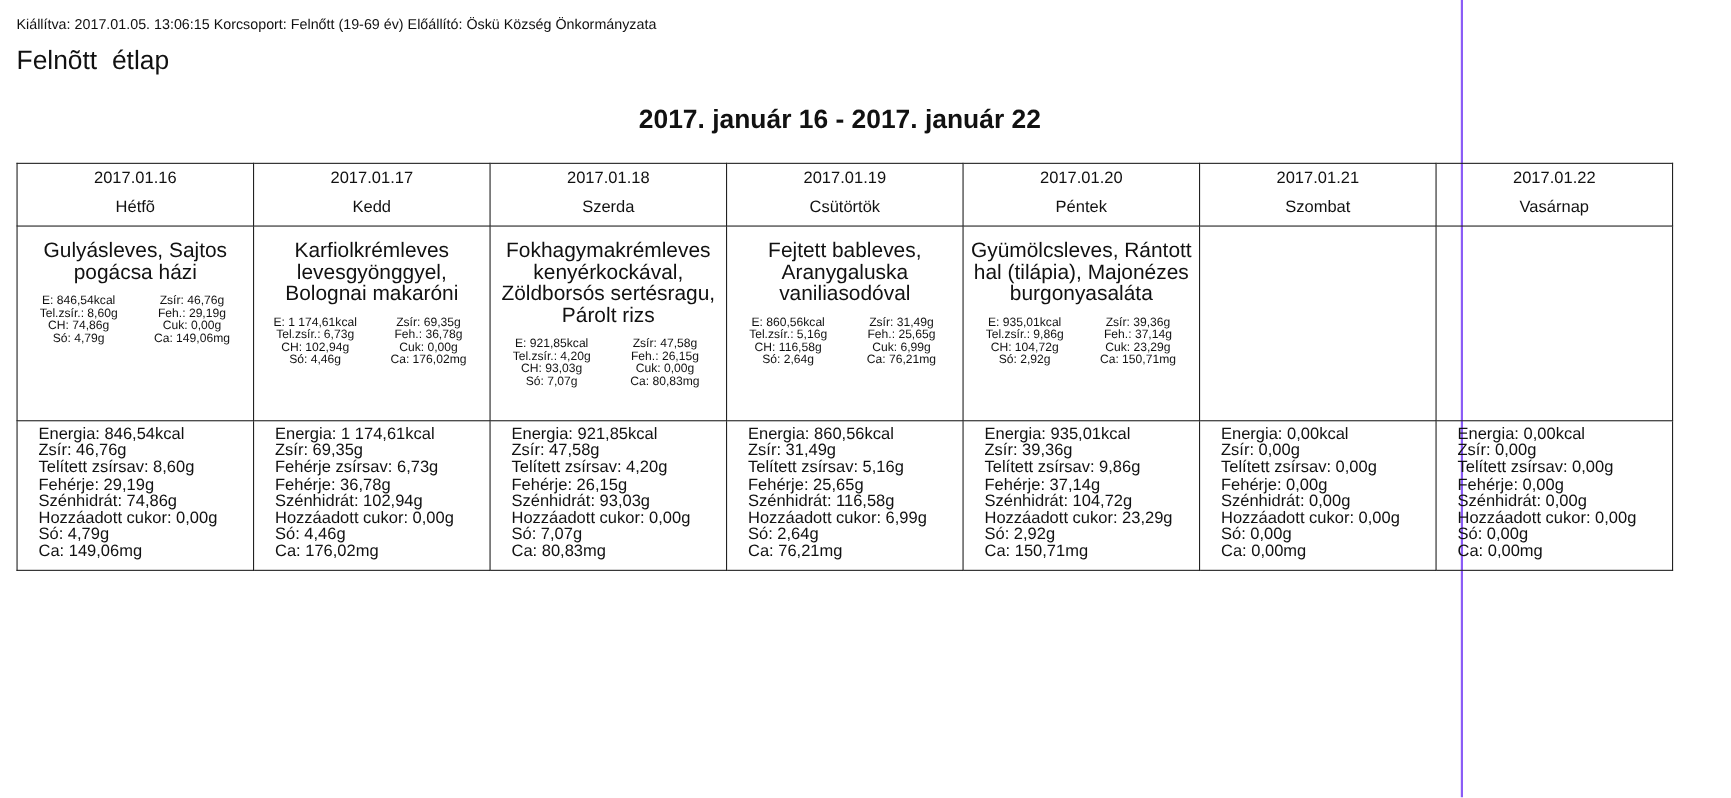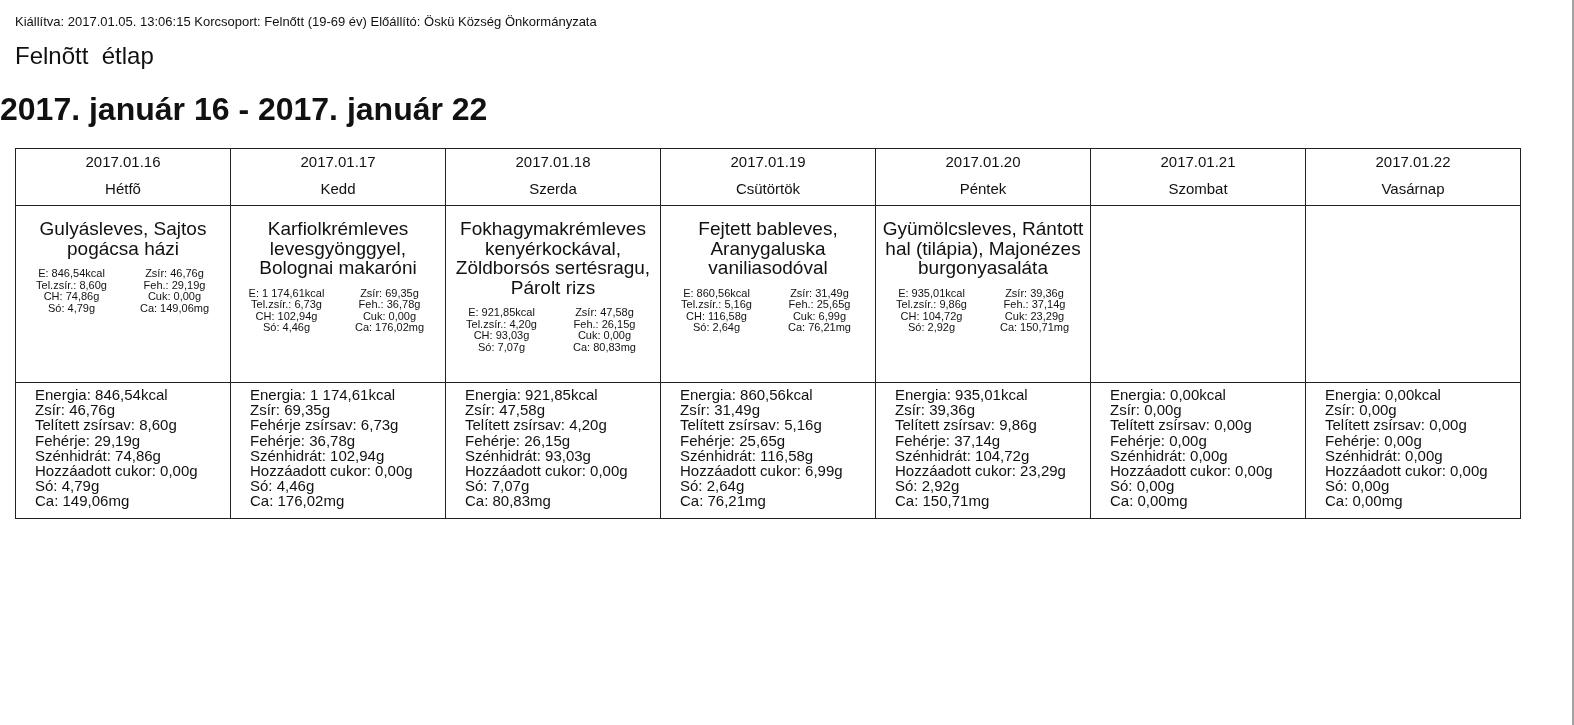--- a/index.html
+++ b/index.html
@@ -7,24 +7,24 @@
     padding: 0;
     background: #ffffff;
     width: 1574px;
     height: 725px;
     overflow: hidden;
     font-family: "Liberation Sans", sans-serif;
     color: #111111;
   }
   .page {
     position: relative;
-    width: 1574px;
+    width: 1330px;
     height: 725px;
     box-sizing: border-box;
-    border-right: 2px solid #a3a3a3;
+    border-right: 2px solid #8b5cf6;
   }
   .meta-line {
     position: absolute;
     left: 15px;
     top: 14px;
     font-size: 13px;
     line-height: 16px;
     white-space: nowrap;
   }
   .left-title {
@@ -42,22 +42,22 @@
     top: 42px;
     text-align: center;
     font-size: 35px;
     line-height: 40px;
   }
   .date-range {
     position: absolute;
     left: 0;
     width: 1527px;
     top: 95px;
-    text-align: left;
-    font-size: 32px;
+    text-align: center;
+    font-size: 24px;
     line-height: 28px;
     font-weight: bold;
   }
   table.menu {
     position: absolute;
     left: 15px;
     top: 148px;
     border-collapse: collapse;
     table-layout: fixed;
     width: 1498px;

